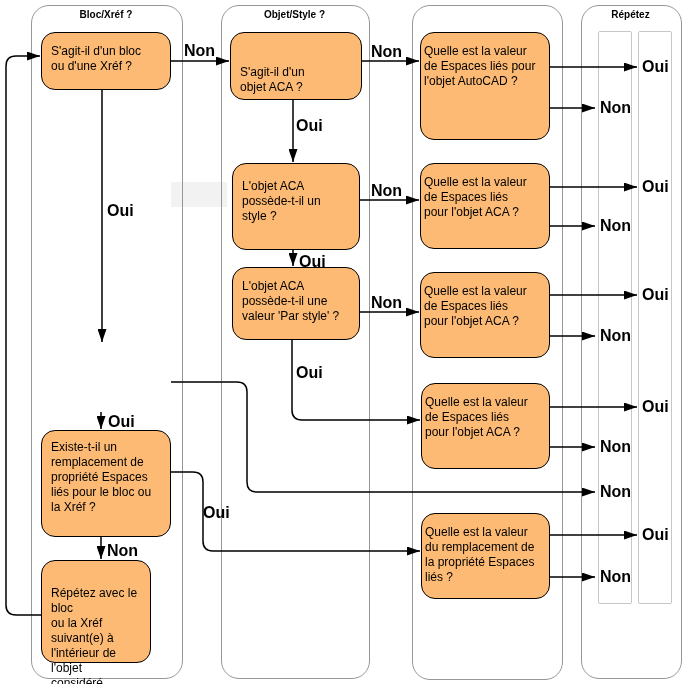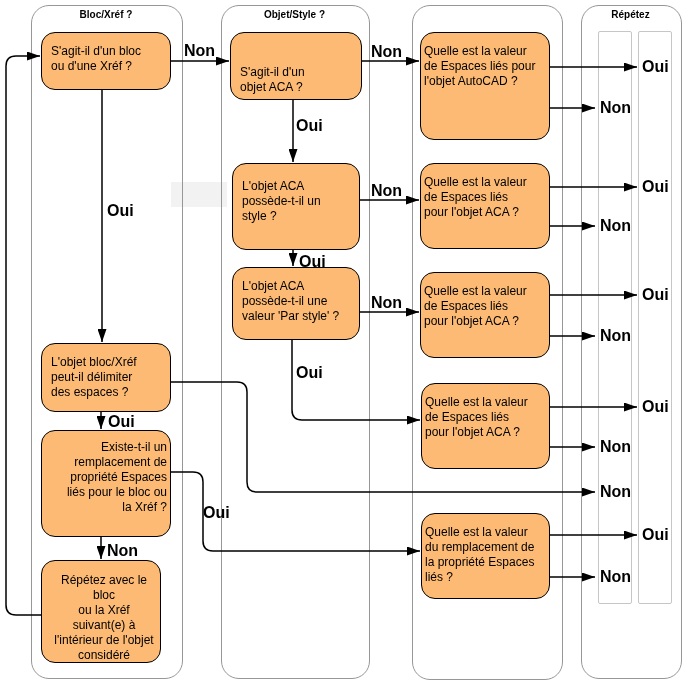--- a/index.html
+++ b/index.html
@@ -64,29 +64,26 @@
       <path d="M 550 336 H 595" marker-end="url(#ah)"></path>
       <path d="M 550 407 H 637" marker-end="url(#ah)"></path>
       <path d="M 550 447 H 595" marker-end="url(#ah)"></path>
       <path d="M 550 535 H 637" marker-end="url(#ah)"></path>
       <path d="M 550 577 H 595" marker-end="url(#ah)"></path>
     </g>
   </svg>
 
   <div class="node" style="left:41px;top:32px;width:130px;height:58px;">S'agit-il d'un bloc
 ou d'une Xréf ?</div>
-  <div class="node" style="left:41px;top:343px;width:130px;height:69px;">L'objet bloc/Xréf
-peut-il délimiter
-des espaces ?</div>
-  <div class="node" style="left:41px;top:430px;width:130px;height:107px;padding-top:9px;text-align:right;">Existe-t-il un
+  <div class="node" style="left:41px;top:430px;width:130px;height:107px;padding-top:9px;">Existe-t-il un
 remplacement de
 propriété Espaces
 liés pour le bloc ou
 la Xréf ?</div>
-  <div class="node" style="left:41px;top:560px;width:120px;height:103px;padding-top:12px;text-align:center;">Répétez avec le bloc
+  <div class="node" style="left:41px;top:560px;width:110px;height:103px;padding-top:25px;">Répétez avec le bloc
 ou la Xréf suivant(e) à
 l'intérieur de l'objet
 considéré</div>
 
   <div class="node" style="left:230px;top:32px;width:132px;height:68px;padding-top:32px;">S'agit-il d'un
 objet ACA ?</div>
   <div class="node" style="left:232px;top:163px;width:128px;height:87px;padding-top:15px;">L'objet ACA
 possède-t-il un
 style ?</div>
   <div class="node" style="left:232px;top:267px;width:128px;height:73px;">L'objet ACA

